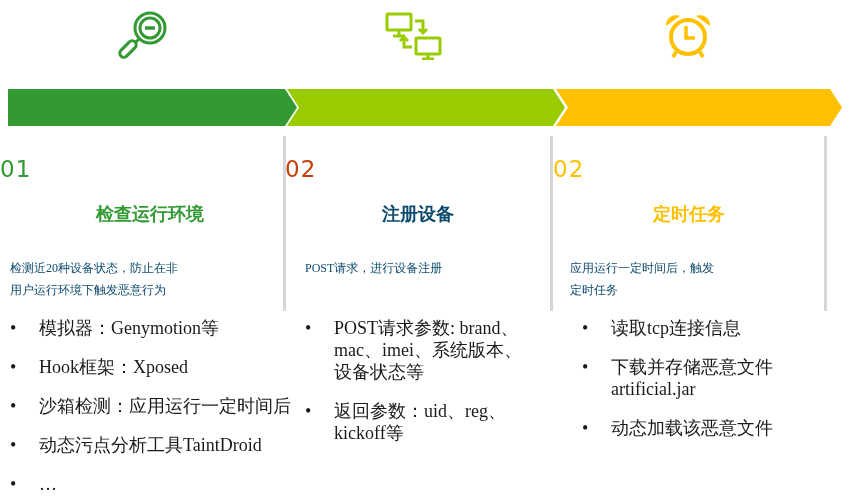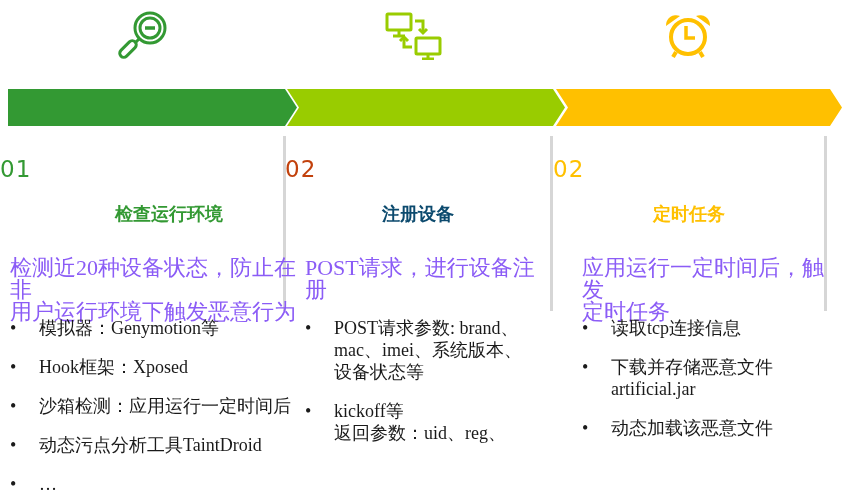--- a/index.html
+++ b/index.html
@@ -6,21 +6,21 @@
   body { width: 850px; height: 496px; position: relative; overflow: hidden;
          font-family: "Liberation Serif", "DejaVu Serif", serif; color: #1a1a1a; }
   .icon { position: absolute; top: 8px; width: 60px; height: 52px; }
   .bar { position: absolute; top: 0; left: 0; }
   .divider { position: absolute; top: 136px; width: 3px; height: 175px; background: #d6d6d6; }
   .col { position: absolute; top: 150px; }
   .num { position: absolute; top: 6px; width: 100%; 
          font-family: "DejaVu Sans", sans-serif; font-size: 23px; letter-spacing: 1px; }
   .title { position: absolute; top: 52px; width: 100%; text-align: center;
            font-family: "DejaVu Sans", sans-serif; font-size: 18px; font-weight: bold; }
-  .desc { position: absolute; top: 107px; font-size: 22px; line-height: 22px; color: #8b5cf6; }
+  .desc { position: absolute; top: 107px; font-size: 12px; line-height: 22px; color: #0c4a6e; }
   .list { position: absolute; margin: 0; padding: 0; list-style: none; font-size: 18px; }
   .list li { position: relative; padding-left: 29px; line-height: 22px; }
   .list li .dot { position: absolute; left: 0; top: 0; }
 </style>
 </head>
 <body>
 
 <svg class="icon" style="left:114px;" viewBox="0 0 60 52">
   <g fill="none" stroke="#339933" stroke-width="3">
     <circle cx="36" cy="20" r="15"></circle>
@@ -62,21 +62,21 @@
   <polygon points="287,89 553,89 565,107.5 553,126 287,126 299,107.5" fill="#99cc00"></polygon>
   <polygon points="556,89 830,89 842,107.5 830,126 556,126 568,107.5" fill="#ffc000"></polygon>
 </svg>
 
 <div class="divider" style="left:283px;"></div>
 <div class="divider" style="left:550px;"></div>
 <div class="divider" style="left:824px;"></div>
 
 <div class="col" style="left:0px; width:300px;">
   <div class="num" style="color:#339933;">01</div>
-  <div class="title" style="color:#339933;padding-left:19px;">检查运行环境</div>
+  <div class="title" style="color:#339933;">检查运行环境</div>
   <div class="desc" style="left:10px;">
     <div>检测近20种设备状态，防止在非</div>
     <div>用户运行环境下触发恶意行为</div>
   </div>
   <ul class="list" style="left:10px; top:167px;">
     <li style="margin-bottom:17px;"><span class="dot">•</span><span>模拟器：Genymotion等</span></li>
     <li style="margin-bottom:17px;"><span class="dot">•</span><span>Hook框架：Xposed</span></li>
     <li style="margin-bottom:17px;"><span class="dot">•</span><span>沙箱检测：应用运行一定时间后</span></li>
     <li style="margin-bottom:17px;"><span class="dot">•</span><span>动态污点分析工具TaintDroid</span></li>
     <li><span class="dot">•</span><span>…</span></li>
@@ -91,30 +91,30 @@
   </div>
   <ul class="list" style="left:20px; top:167px;">
     <li style="margin-bottom:17px;">
       <span class="dot">•</span>
       <div>POST请求参数: brand、</div>
       <div>mac、imei、系统版本、</div>
       <div>设备状态等</div>
     </li>
     <li>
       <span class="dot">•</span>
+      <div>返回参数：uid、reg、</div>
       <div>kickoff等</div>
-      <div>返回参数：uid、reg、</div>
     </li>
   </ul>
 </div>
 
 <div class="col" style="left:553px; width:272px;">
   <div class="num" style="color:#ffc000;">02</div>
   <div class="title" style="color:#ffc000;">定时任务</div>
-  <div class="desc" style="left:29px;">
+  <div class="desc" style="left:17px;">
     <div>应用运行一定时间后，触发</div>
     <div>定时任务</div>
   </div>
   <ul class="list" style="left:29px; top:167px;">
     <li style="margin-bottom:17px;">
       <span class="dot">•</span>
       <div>读取tcp连接信息</div>
     </li>
     <li style="margin-bottom:17px;">
       <span class="dot">•</span>

